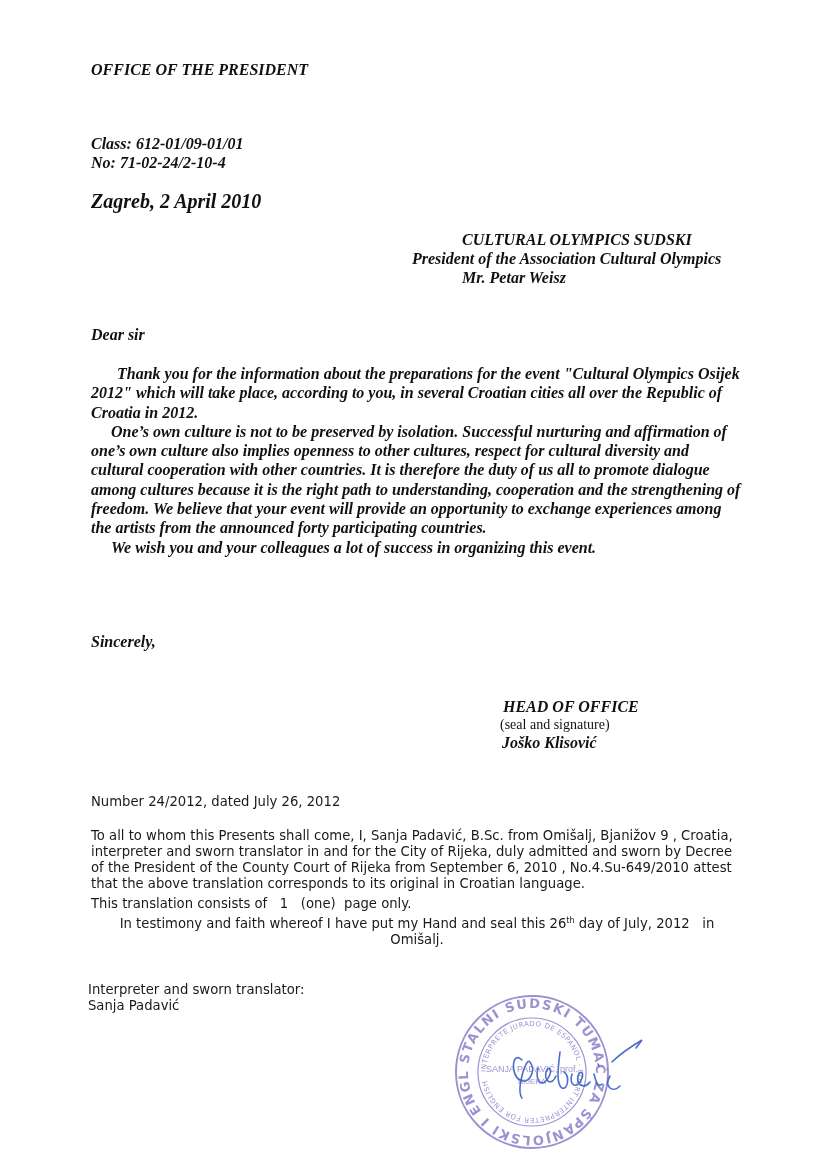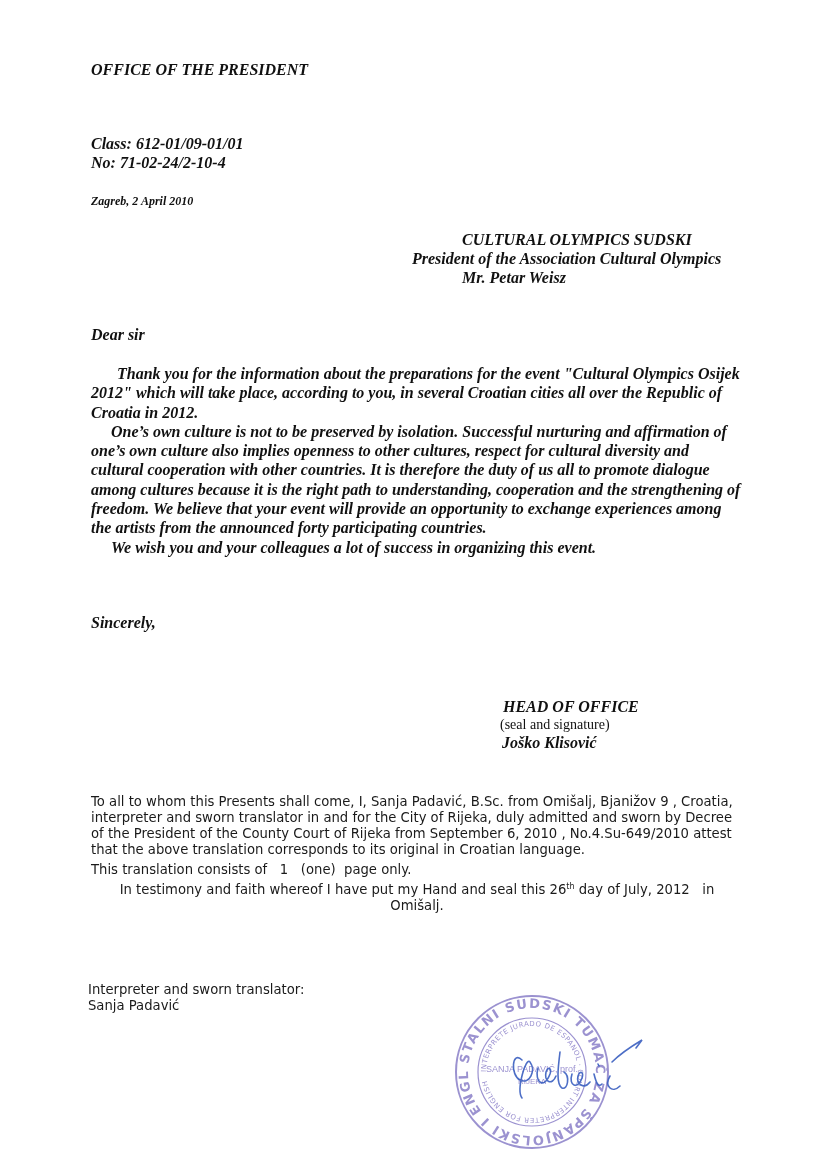--- a/index.html
+++ b/index.html
@@ -7,33 +7,33 @@
     .serif { font-family: "Liberation Serif", "DejaVu Serif", serif; }
     .sans { font-family: "DejaVu Sans", "Liberation Sans", sans-serif; }
     .bi { font-weight: bold; font-style: italic; }
     .abs { position: absolute; }
 
     #header { left: 91px; top: 60px; }
     #header .small { font-size: 14px; line-height: 18px; }
     #header .big { font-size: 16px; line-height: 19px; }
 
     #refs { left: 91px; top: 134px; font-size: 16px; line-height: 19px; }
-    #date { left: 91px; top: 192px; font-size: 12px; line-height: 19px; }
+    #date { left: 91px; top: 192px; font-size: 20px; line-height: 19px; }
 
     #recipient { left: 412px; top: 230px; font-size: 16px; line-height: 19px; }
     #recipient .l1 { padding-left: 50px; }
     #recipient .l3 { padding-left: 50px; }
 
     #salutation { left: 91px; top: 326px; font-size: 16px; }
 
     #body { left: 91px; top: 364px; width: 652px; font-size: 16px; line-height: 19.3px; }
     #body p { margin: 0; text-indent: 20px; }
     #body p.first { text-indent: 26px; }
 
-    #closing { left: 91px; top: 614px; font-size: 16px; }
+    #closing { left: 91px; top: 633px; font-size: 16px; }
 
     #signblock { left: 500px; top: 670px; }
     #signblock .title { font-size: 16px; line-height: 19px; padding-left: 3px; margin-top: 27px; }
     #signblock .note { font-size: 14px; line-height: 17px; }
     #signblock .name { font-size: 16px; line-height: 19px; padding-left: 2px; }
 
     #translation { left: 91px; top: 794px; width: 660px; font-size: 13.2px; line-height: 16px; color: #1a1a1a; }
     #translation .number { margin-bottom: 18px; }
     #translation p { margin: 0 8px 4px 0; }
     #translation sup { font-size: 8px; vertical-align: super; line-height: 0; }
@@ -72,20 +72,21 @@
 
 <div id="closing" class="abs serif bi">Sincerely,</div>
 
 <div id="signblock" class="abs serif">
   <div class="title bi">HEAD OF OFFICE</div>
   <div class="note">(seal and signature)</div>
   <div class="name bi">Joško Klisović</div>
 </div>
 
 <div id="translation" class="abs sans">
+  <div class="number">Number 24/2012, dated July 26, 2012</div>
   <p>To all to whom this Presents shall come, I, Sanja Padavić, B.Sc. from Omišalj, Bjanižov 9 , Croatia, interpreter and sworn translator in and for the City of Rijeka, duly admitted and sworn by Decree of the President of the County Court of Rijeka from September 6, 2010 , No.4.Su-649/2010 attest that the above translation corresponds to its original in Croatian language.</p>
   <p style="white-space: pre;">This translation consists of   1   (one)  page only.</p>
   <p style="white-space: pre-wrap; text-align: center;"><span>In testimony and faith whereof I have put my Hand and seal this 26</span><sup>th</sup><span> day of July, 2012   in Omišalj.</span></p>
 </div>
 
 <div id="translator" class="abs sans">
   <div>Interpreter and sworn translator:</div>
   <div>Sanja Padavić</div>
 </div>
 

